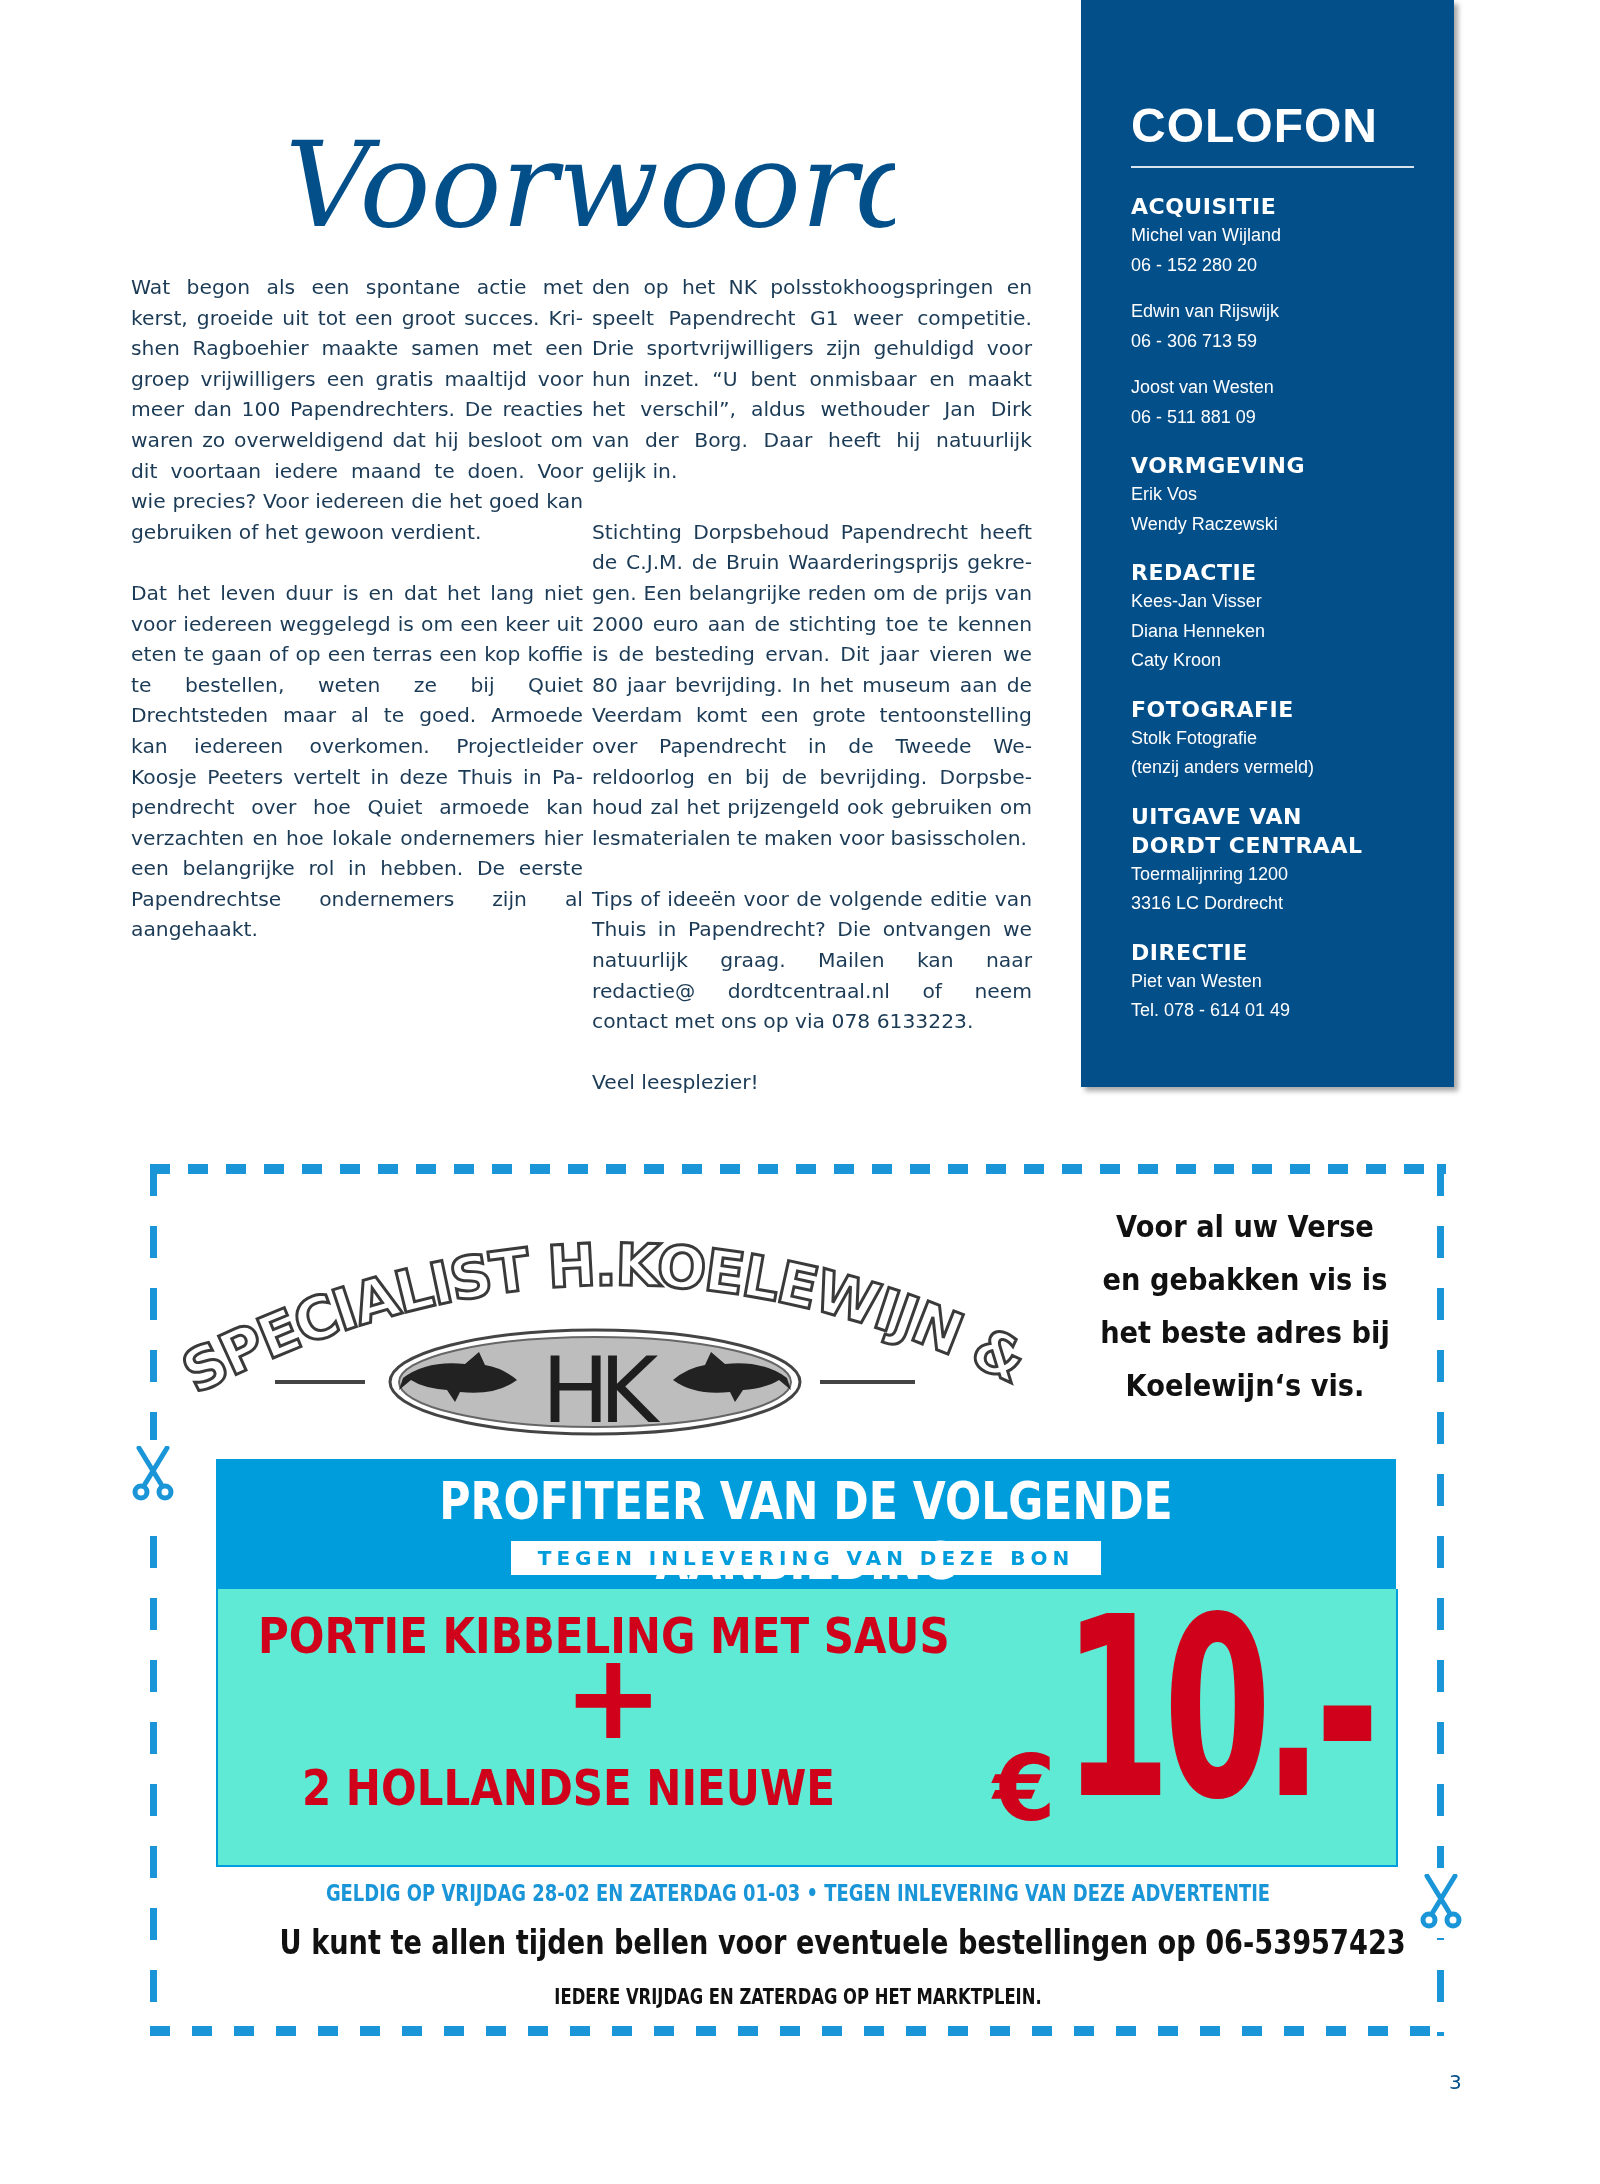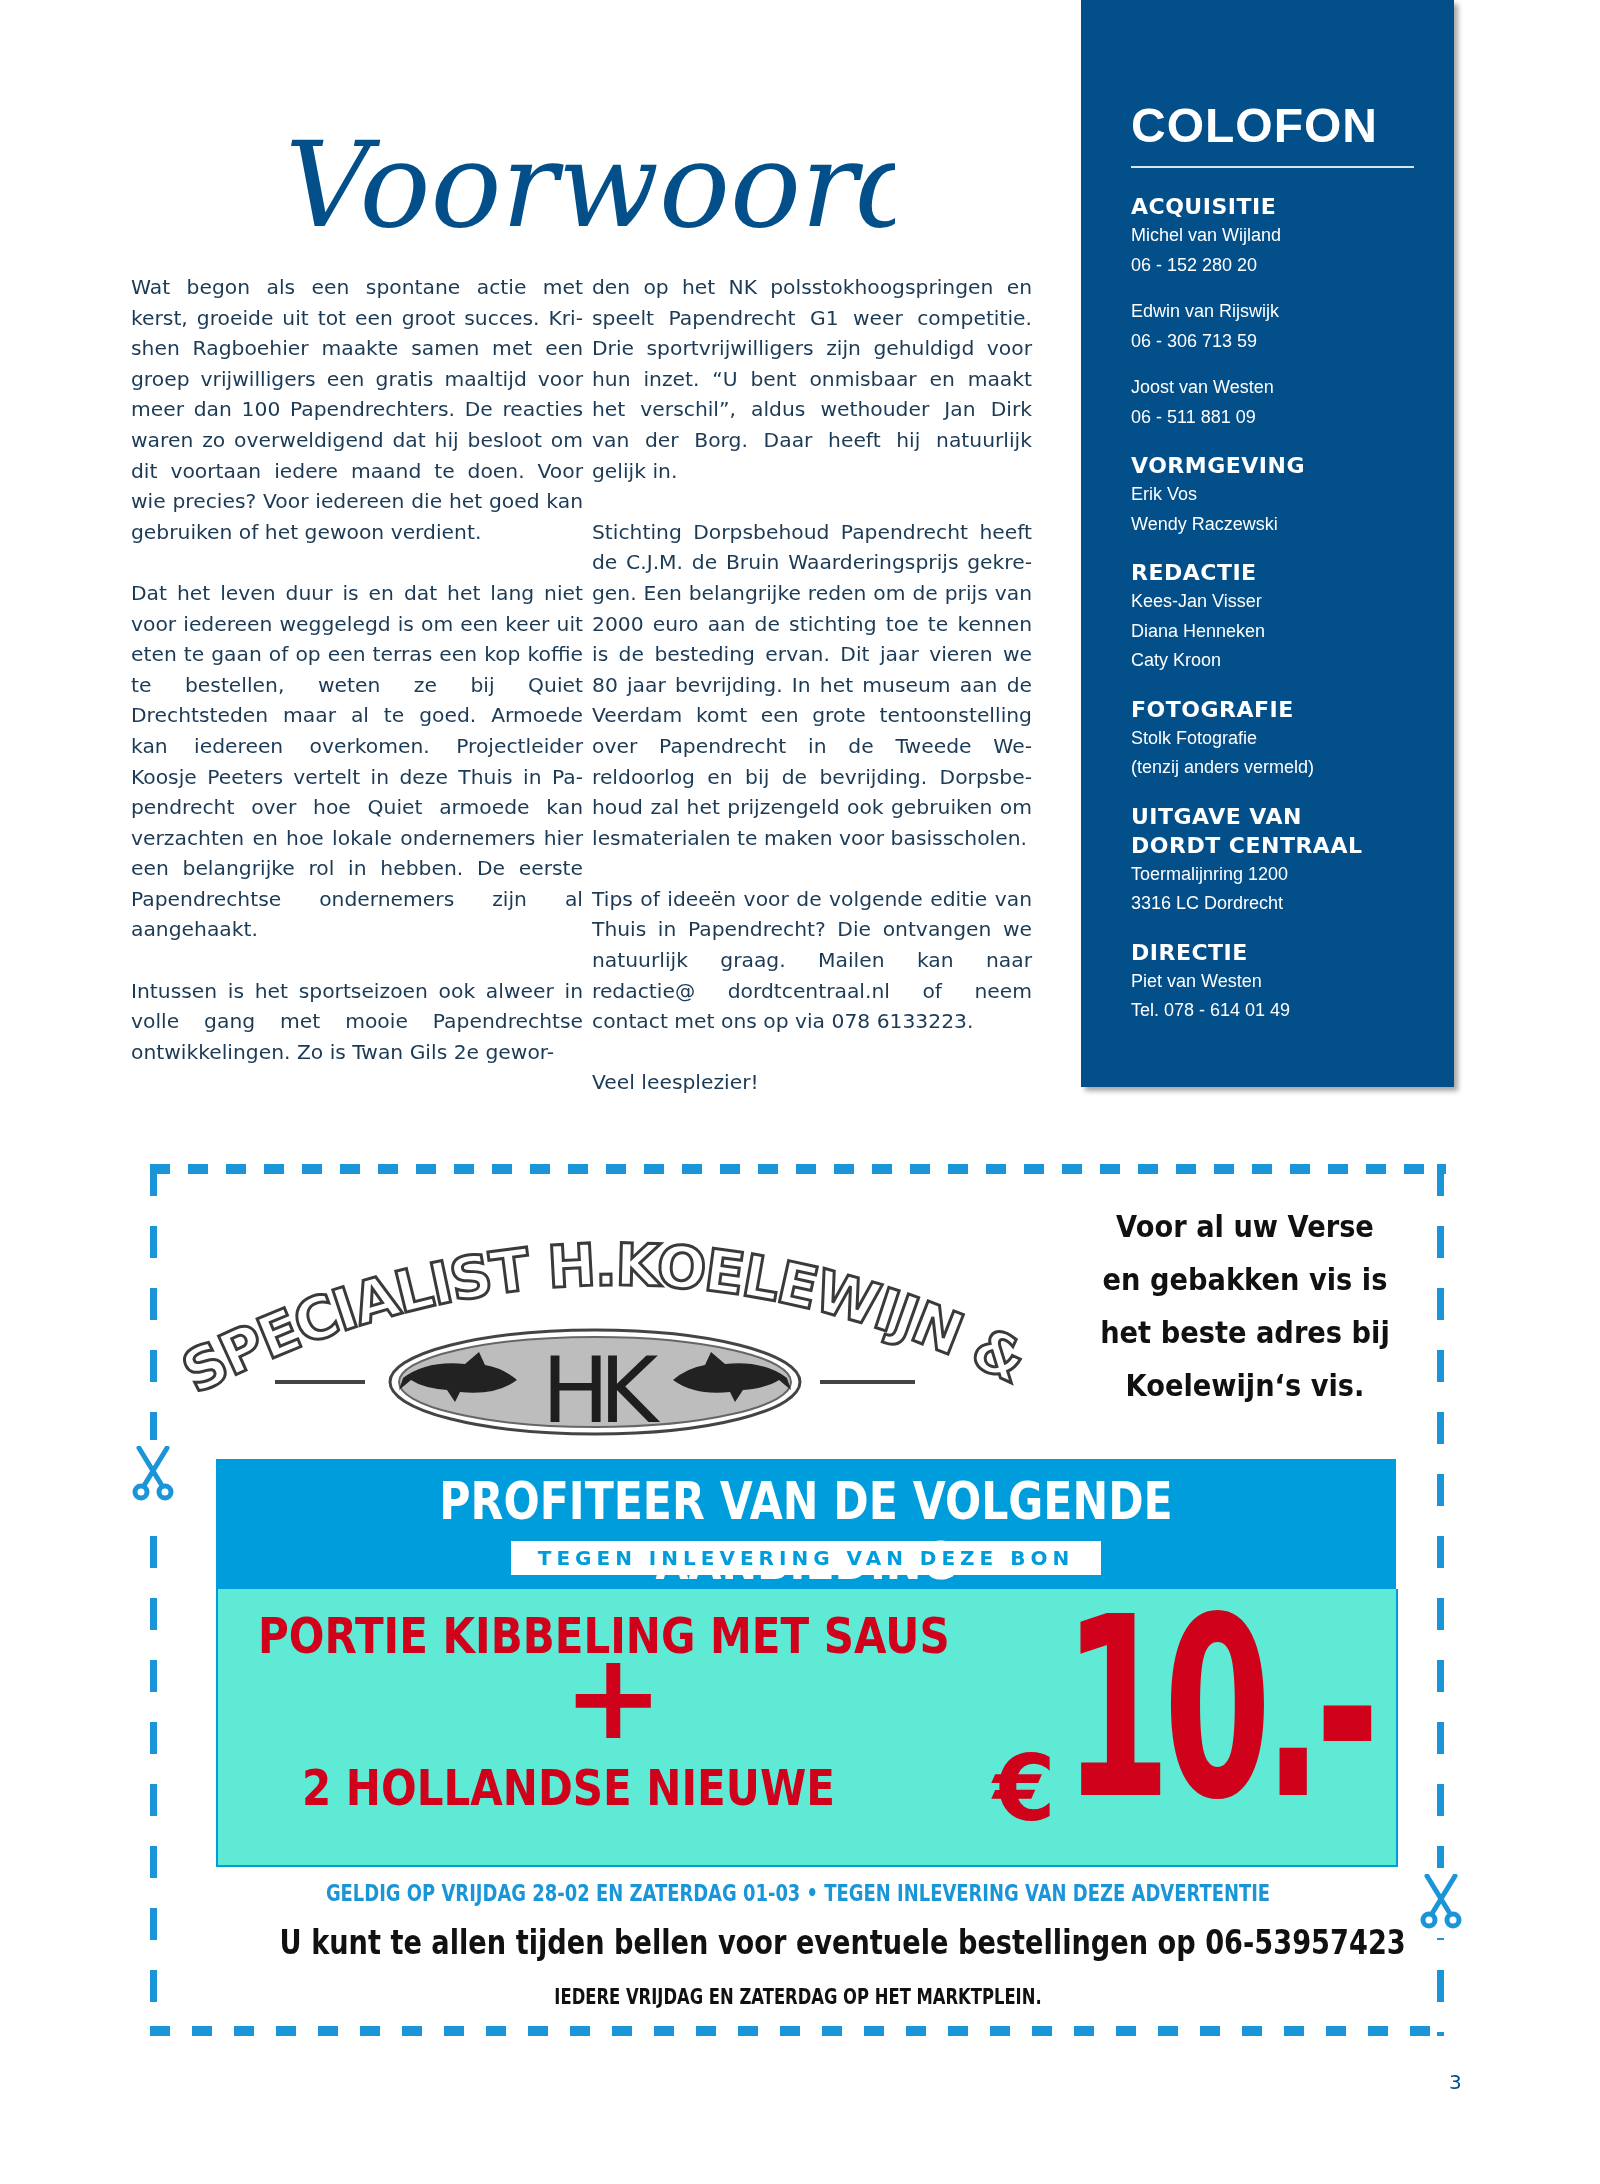--- a/index.html
+++ b/index.html
@@ -84,21 +84,20 @@
 
 <div class="abs title">
   <svg viewBox="0 0 620 150">
     <text x="10" y="118" font-size="118" fill="#034f8a">Voorwoord</text>
   </svg>
 </div>
 
 <div class="abs col col1">
   <p>Wat begon als een spontane actie met kerst, groeide uit tot een groot succes. Kri­shen Ragboehier maakte samen met een groep vrijwilligers een gratis maaltijd voor meer dan 100 Papendrechters. De reacties waren zo overweldigend dat hij besloot om dit voortaan iedere maand te doen. Voor wie precies?  Voor iedereen die het goed kan gebruiken of het gewoon verdient.</p>
   <p>Dat het leven duur is en dat het lang niet voor iedereen weggelegd is om een keer uit eten te gaan of op een terras een kop koffie te bestellen, weten ze bij Quiet Drechtsteden maar al te goed. Armoede kan iedereen overkomen. Projectleider Koosje Peeters vertelt in deze Thuis in Pa­pendrecht over hoe Quiet armoede kan verzachten en hoe lokale ondernemers hier een belangrijke rol in hebben. De eer­ste Papendrechtse ondernemers zijn al aangehaakt.</p>
-  <p>Intussen is het sportseizoen ook alweer in volle gang met mooie Papendrechtse ontwikkelingen. Zo is Twan Gils 2e gewor-</p>
 </div>
 <div class="abs col col2">
   <p>den op het NK polsstokhoogspringen en speelt Papendrecht G1 weer competitie. Drie sportvrijwilligers zijn gehuldigd voor hun inzet. “U bent onmisbaar en maakt het verschil”, aldus wethouder Jan Dirk van der Borg. Daar heeft hij natuurlijk gelijk in.</p>
   <p>Stichting Dorpsbehoud Papendrecht heeft de C.J.M. de Bruin Waarderingsprijs gekre­gen.  Een belangrijke reden om de prijs van 2000 euro aan de stichting toe te ken­nen is de besteding ervan. Dit jaar vieren we 80 jaar bevrijding. In het museum aan de Veerdam komt een grote tentoonstel­ling over Papendrecht in de Tweede We­reldoorlog en bij de bevrijding. Dorpsbe­houd zal het prijzengeld ook gebruiken om lesmaterialen te maken voor basisscholen.</p>
   <p>Tips of ideeën voor de volgende editie van Thuis in Papendrecht? Die ontvangen we natuurlijk graag. Mailen kan naar redactie@ dordtcentraal.nl of neem contact met ons op via 078 6133223.</p>
   <p>Veel leesplezier!</p>
 </div>
 
 <div class="abs colofon">
   <div class="colofon-inner" id="colofon-inner">

